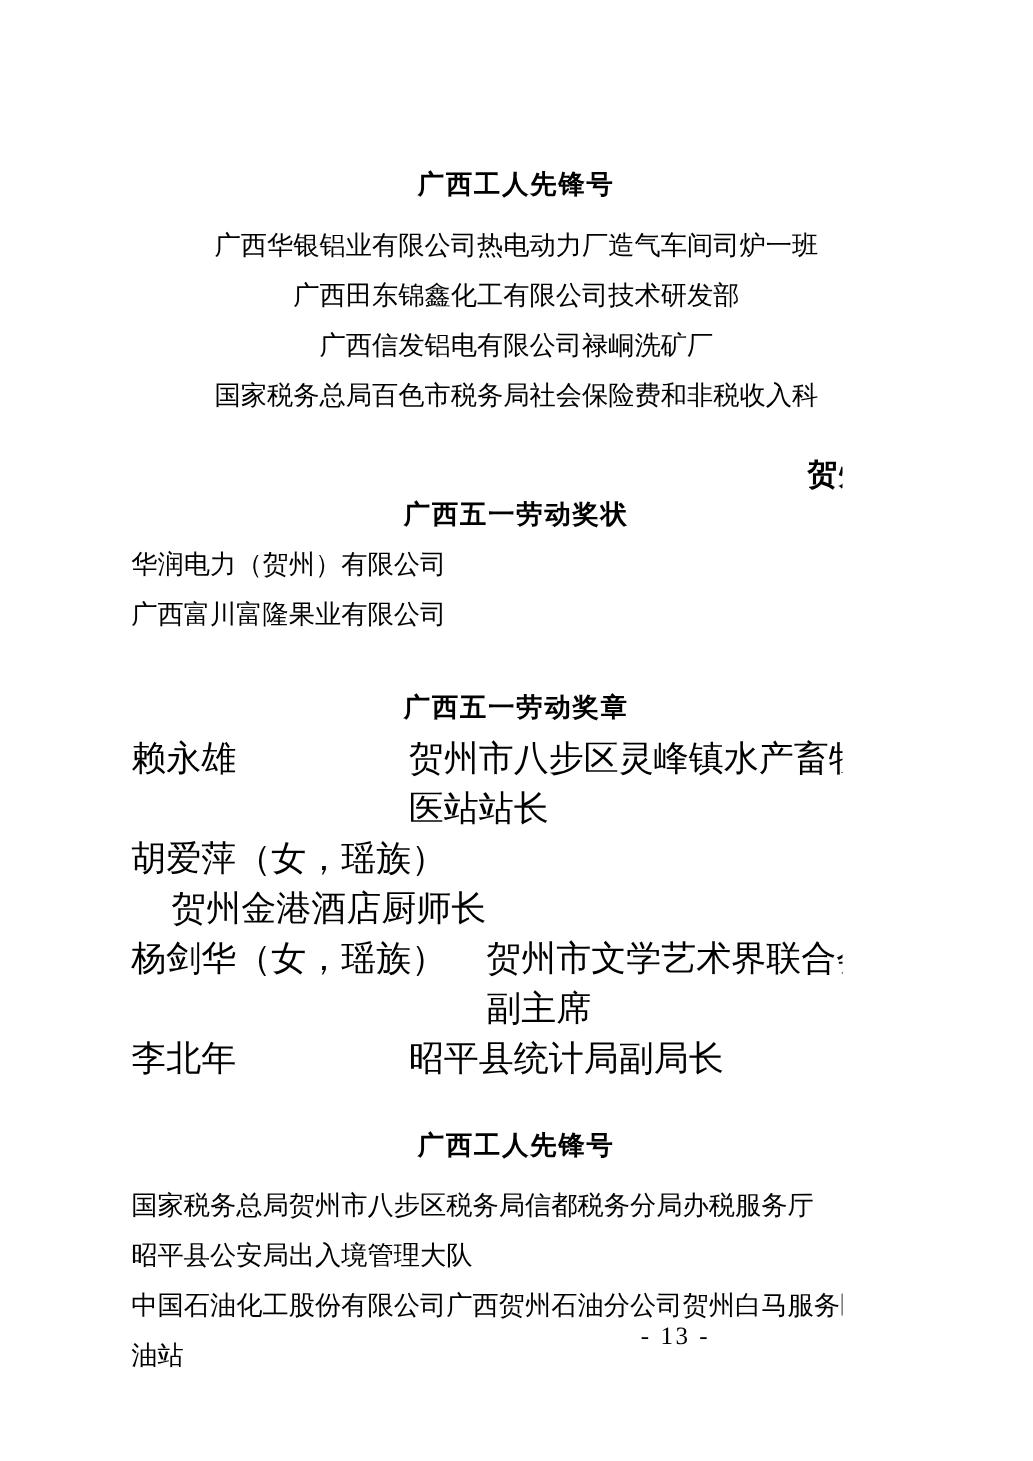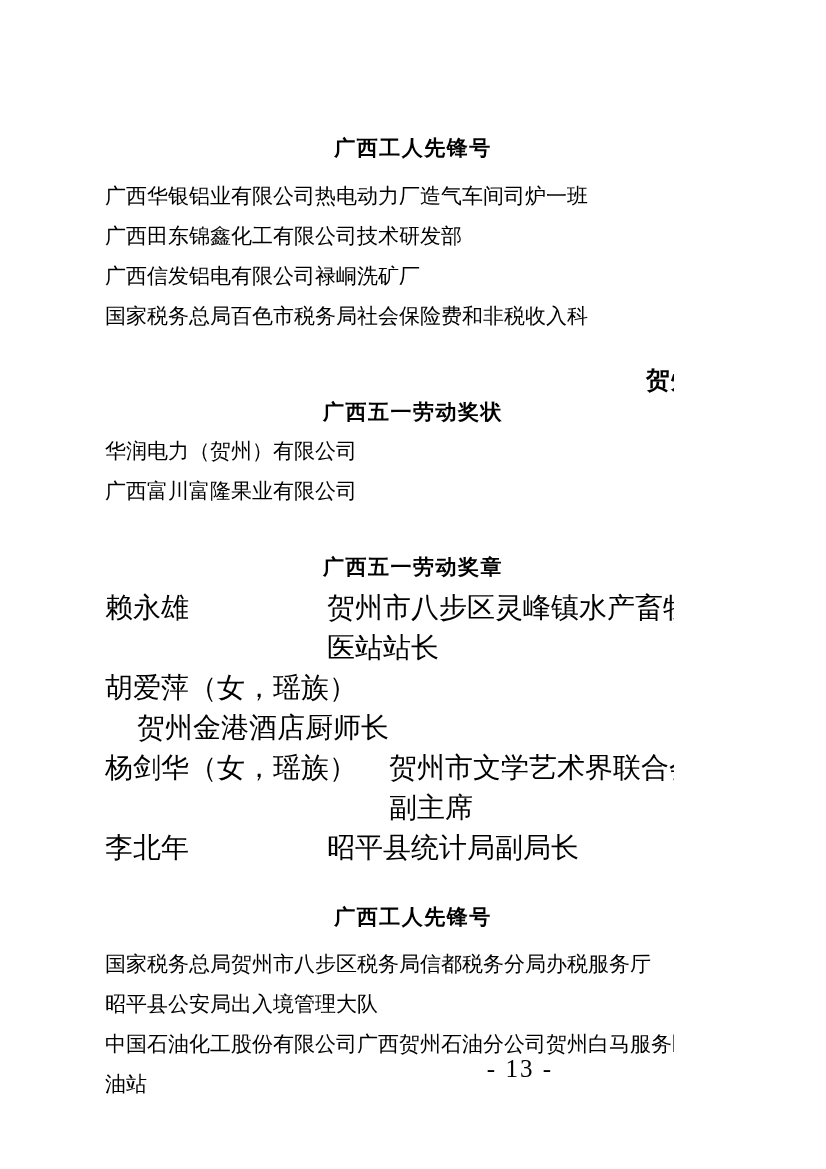--- a/index.html
+++ b/index.html
@@ -40,21 +40,21 @@
     margin-top: 27px;
   }
   .body-list {
     font-size: 21px;
     line-height: 40px;
   }
   .body-line {
     font-size: 21px;
     line-height: 40px;
   }
-  .list-1 { margin-top: 13px; }
+  .list-1 { margin-top: 13px; text-align: center; }
   .cert-heading { }
   .cert-list { margin-top: 4px; }
   .medal-heading { margin-top: 41px; }
   .medal-rows { margin-top: 6px; }
   .pioneer-heading { margin-top: 34px; }
   .pioneer-list { margin-top: 12px; }
   .recipient-row {
     display: flex;
     font-size: 28px;
     line-height: 40px;
@@ -63,22 +63,22 @@
     flex: 0 0 auto;
     min-width: 190px;
   }
   .recipient-title {
     flex: 1 1 auto;
     margin-left: 32px;
   }
   .page-number {
     position: absolute;
     top: 1056px;
-    right: 121px;
-    font-size: 25px;
+    right: 106px;
+    font-size: 20px;
     line-height: 26px;
     letter-spacing: 2px;
     font-family: "Liberation Serif", serif;
   }
 </style>
 </head>
 <body>
 
 <div class="page">
   <div class="content">

